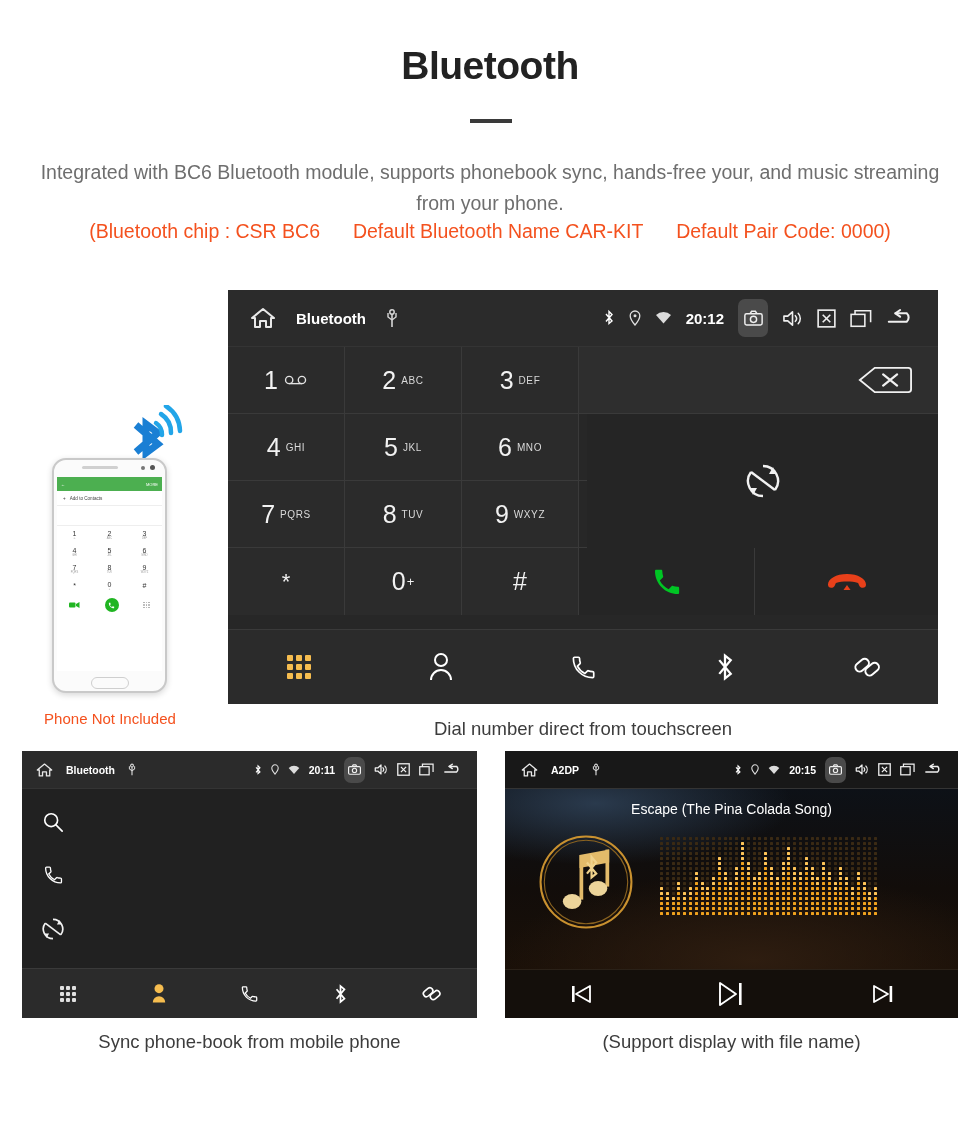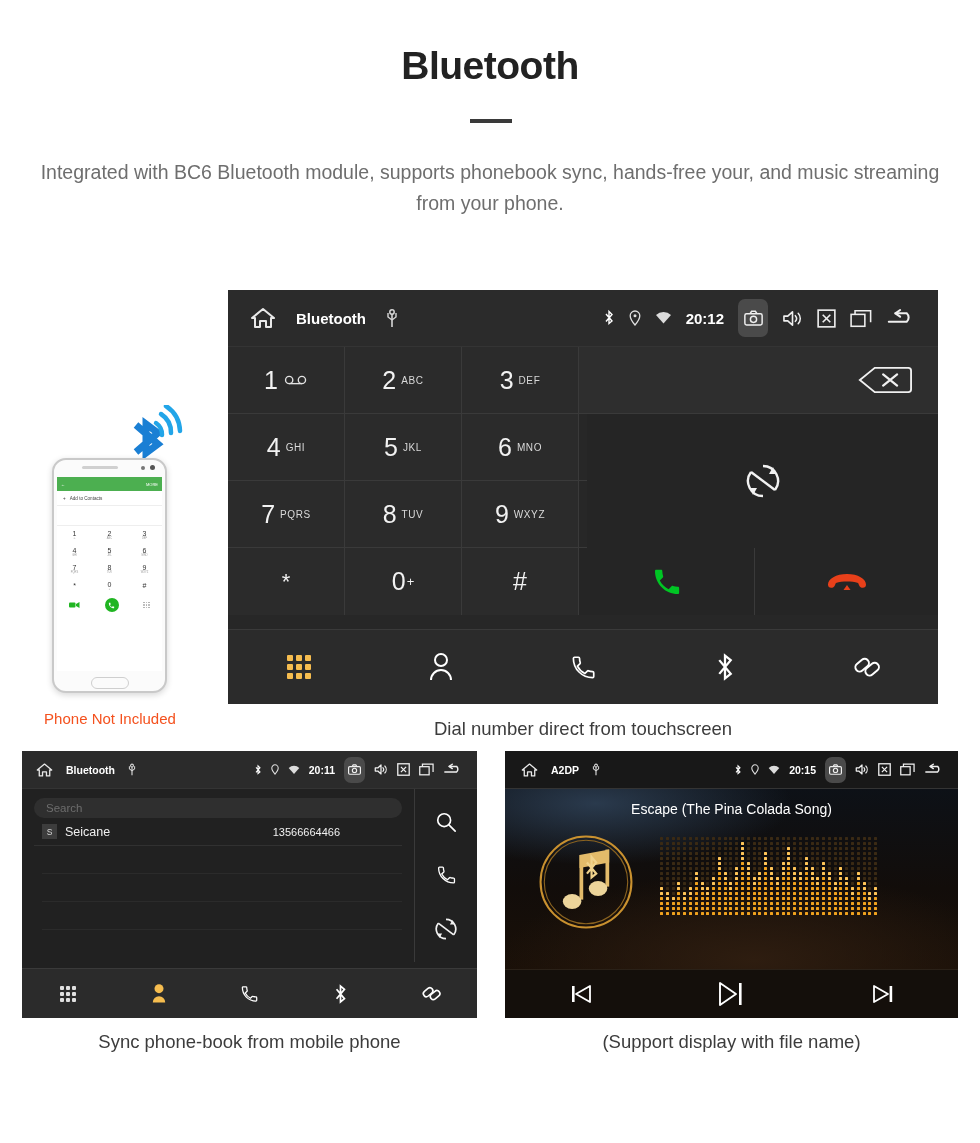--- a/index.html
+++ b/index.html
@@ -218,20 +218,27 @@
   .pbtn { flex: 1; display: flex; align-items: center; justify-content: center; }
 </style>
 </head>
 <body>
 
 <div class="page">
 
   <div class="title">Bluetooth</div>
   <div class="divider"></div>
   <div class="subtitle">Integrated with BC6 Bluetooth module, supports phonebook sync, hands-free your, and music streaming from your phone.</div>
+  <div class="specline">
+    <span>(Bluetooth chip : CSR BC6</span>
+    <span class="spec-gap"></span>
+    <span>Default Bluetooth Name CAR-KIT</span>
+    <span class="spec-gap"></span>
+    <span>Default Pair Code: 0000)</span>
+  </div>
 
   <svg id="bt-logo" width="70" height="60" viewBox="0 0 70 60">
     <path d="M18 47 L40 28 L28 19 L28 48 L40 39 L18 20" fill="none" stroke="#1a7fd4" stroke-width="7" stroke-linejoin="miter"></path>
     <path d="M44 30 a14 14 0 0 0 -6 -12" fill="none" stroke="#22a5e8" stroke-width="4.5" stroke-linecap="round"></path>
     <path d="M53 28 a22 22 0 0 0 -10 -19" fill="none" stroke="#22a5e8" stroke-width="4.5" stroke-linecap="round"></path>
     <path d="M62 26 a31 31 0 0 0 -14 -25" fill="none" stroke="#22a5e8" stroke-width="4.5" stroke-linecap="round"></path>
   </svg>
 
   <div id="phone-mock">
     <div class="phone-body"></div>
@@ -592,33 +599,20 @@
         <span class="sb-icn">
           <svg width="21" height="13" viewBox="0 0 34 20">
               <path d="M3 14 L22 14 a6 6 0 0 0 0 -9 L10 5" fill="none" stroke="#efefef" stroke-width="2.4" stroke-linecap="round"></path>
               <path d="M10 5 L15 1.5 M10 5 L15 8.5" fill="none" stroke="#efefef" stroke-width="2.4" stroke-linecap="round"></path>
             </svg>
         </span>
       </div>
     </div>
 
     <div class="book-body">
-      <div class="book-main">
-        <div class="searchbox">
-          <span>Search</span>
-        </div>
-        <div class="contact-row">
-          <span class="c-avatar">S</span>
-          <span class="c-name">Seicane</span>
-          <span class="c-num">13566664466</span>
-        </div>
-        <div class="empty-row"></div>
-        <div class="empty-row"></div>
-        <div class="empty-row"></div>
-      </div>
       <div class="book-side">
         <svg width="22" height="22" viewBox="0 0 24 24">
           <circle cx="10" cy="10" r="7" fill="none" stroke="#ffffff" stroke-width="1.8"></circle>
           <path d="M15.2 15.2 L22 22" stroke="#ffffff" stroke-width="1.8" stroke-linecap="round"></path>
         </svg>
         <svg width="21" height="22" viewBox="0 0 24 24">
           <path d="M6.6 10.8c1.4 2.8 3.8 5.1 6.6 6.6l2.2-2.2c.3-.3.7-.4 1-.2 1.2.4 2.4.6 3.7.6.6 0 1 .4 1 1V20c0 .6-.4 1-1 1C10.7 21 3 13.3 3 3.9c0-.6.4-1 1-1h3.5c.6 0 1 .4 1 1 0 1.3.2 2.5.6 3.7.1.3 0 .7-.2 1l-2.3 2.2z" fill="none" stroke="#ffffff" stroke-width="1.5"></path>
         </svg>
         <svg width="22" height="22" viewBox="0 0 34 34">
           <path d="M17 2 a15 15 0 0 1 12 24" fill="none" stroke="#f2f2f2" stroke-width="2.6"></path>

